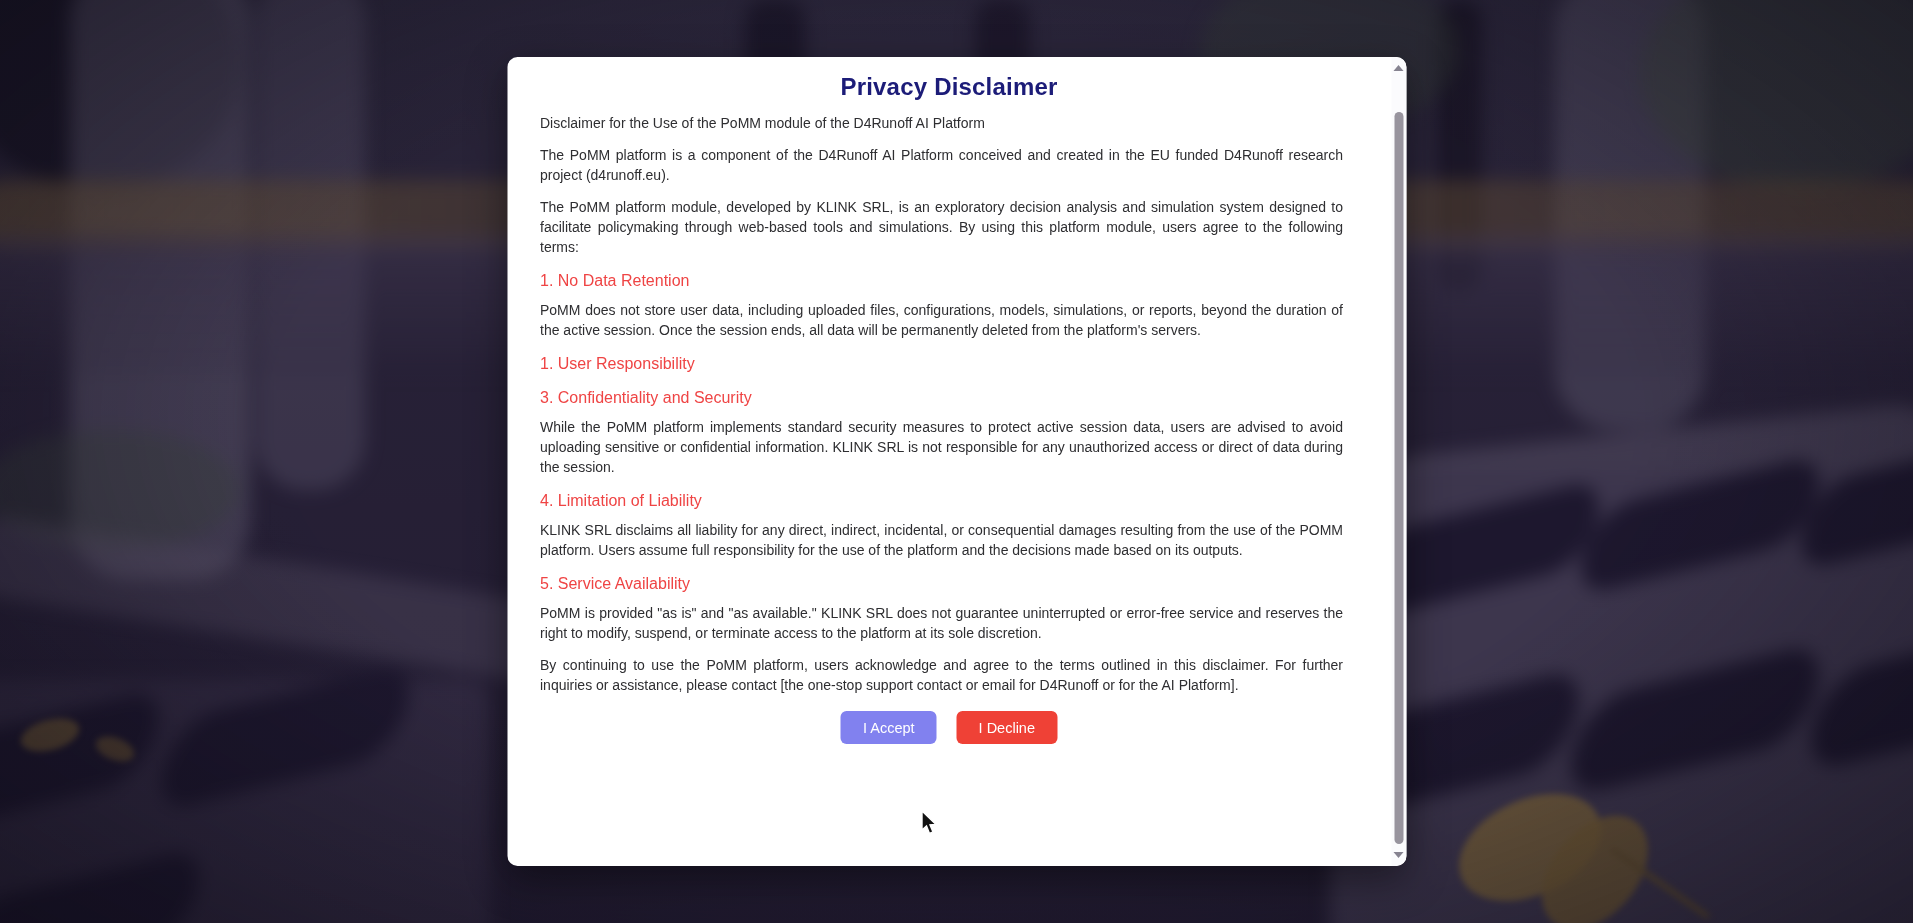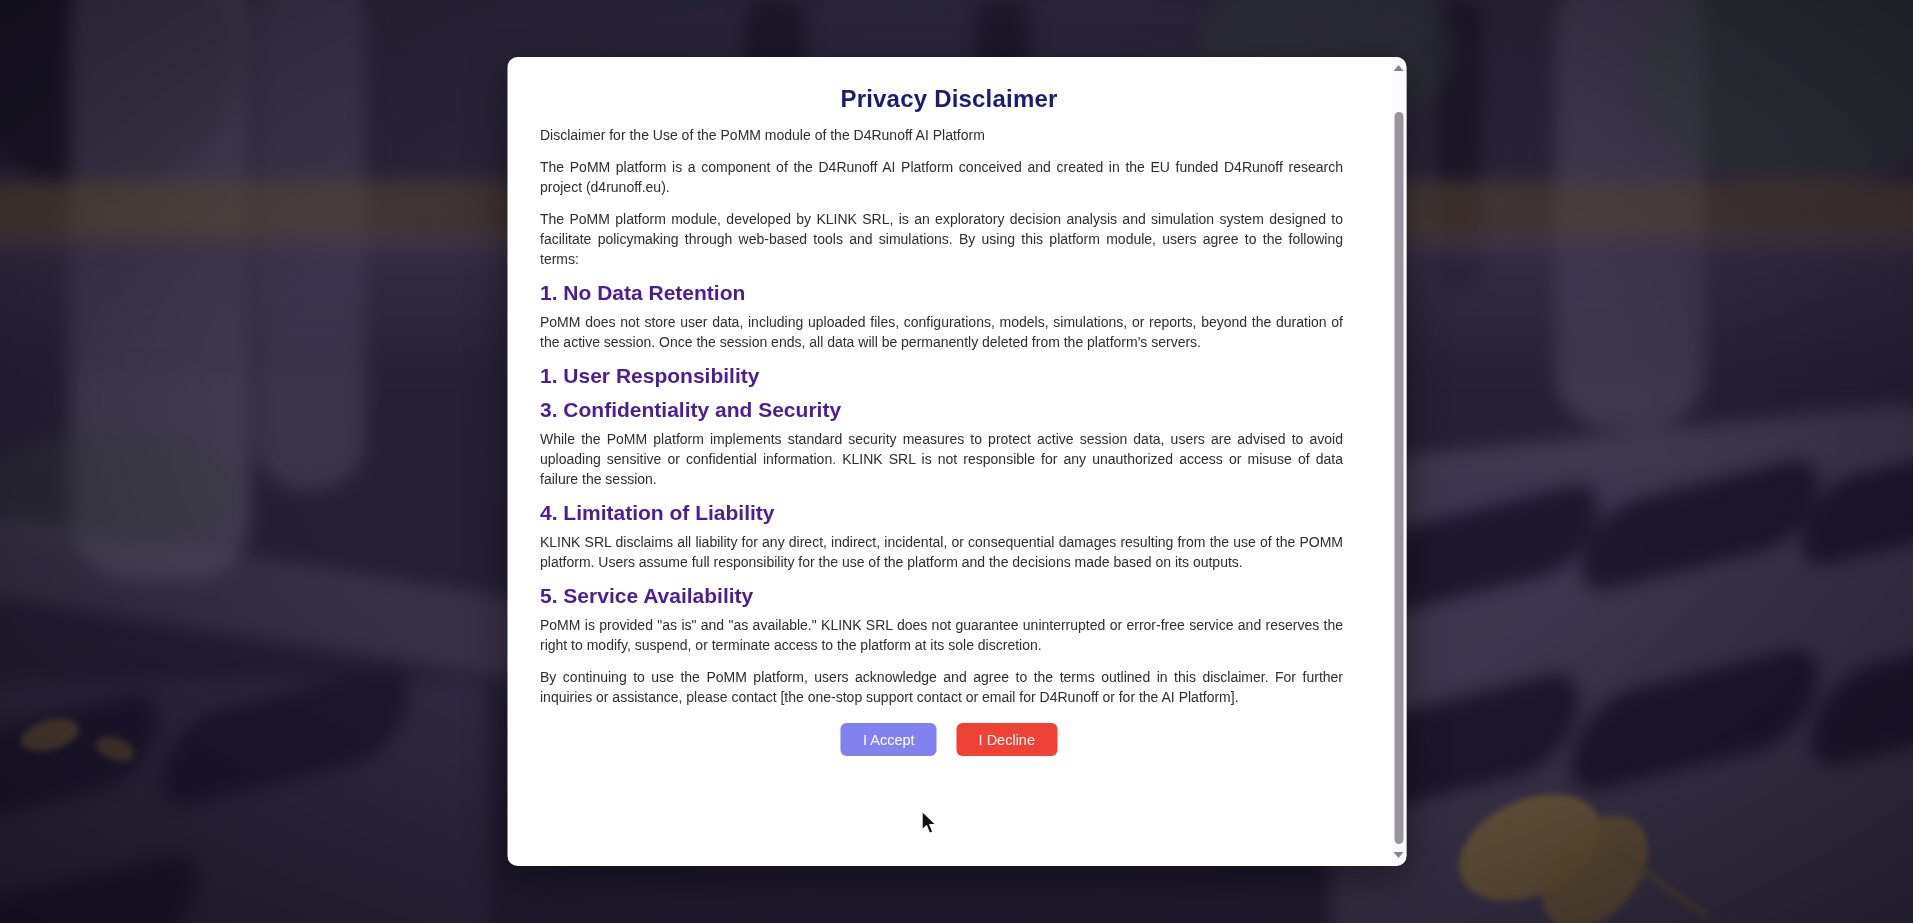--- a/index.html
+++ b/index.html
@@ -20,28 +20,28 @@
   .grate .slot{position:absolute;background:#171223;border-radius:45px;
     transform:rotate(-14deg) skewX(-30deg);}
   
   .dialog{
     position:absolute;left:50%;transform:translateX(-50%);top:57px;
     width:899px;height:809px;background:#ffffff;border-radius:10px;
     box-shadow:0 12px 40px rgba(0,0,0,0.45);overflow:hidden;
   }
   .dialog-content{
     position:absolute;left:0;top:0;right:15px;bottom:0;
-    padding:28px 33px 0 33px;color:#2e2e31;
+    padding:16px 33px 0 33px;color:#2e2e31;
   }
   .dialog-title{
     margin:0 0 12px 0;text-align:center;font-size:24px;font-weight:bold;
     color:#1c1c78;letter-spacing:0.2px;
   }
   .para{margin:0 15px 12px 0;font-size:14px;line-height:20px;text-align:justify;}
-  .sec-head{margin:10px 0 7px 0;font-size:21px;line-height:24px;font-weight:bold;color:#4c1d95;}
+  .sec-head{margin:10px 0 7px 0;font-size:16px;line-height:24px;font-weight:normal;color:#ef4444;}
   .btn-row{display:flex;justify-content:center;gap:20px;margin-top:16px;}
   .btn{
     border:none;border-radius:6px;color:#ffffff;font-family:"Liberation Sans",sans-serif;
     font-size:14.5px;padding:8px 22px;height:33px;cursor:pointer;
   }
   .btn-accept{background:#8181ef;}
   .btn-decline{background:#ef4136;}
   
   .scrollbar{position:absolute;top:0;right:0;bottom:0;width:15px;background:#fbfbfd;
     border-radius:0 10px 10px 0;}
@@ -119,21 +119,21 @@
       <p class="para">Disclaimer for the Use of the PoMM module of the D4Runoff AI Platform</p>
       <p class="para">The PoMM platform is a component of the D4Runoff AI Platform conceived and created in the EU funded D4Runoff research project (d4runoff.eu).</p>
       <p class="para">The PoMM platform module, developed by KLINK SRL, is an exploratory decision analysis and simulation system designed to facilitate policymaking through web-based tools and simulations. By using this platform module, users agree to the following terms:</p>
 
       <h2 class="sec-head">1. No Data Retention</h2>
       <p class="para">PoMM does not store user data, including uploaded files, configurations, models, simulations, or reports, beyond the duration of the active session. Once the session ends, all data will be permanently deleted from the platform's servers.</p>
 
       <h2 class="sec-head">1. User Responsibility</h2>
 
       <h2 class="sec-head">3. Confidentiality and Security</h2>
-      <p class="para">While the PoMM platform implements standard security measures to protect active session data, users are advised to avoid uploading sensitive or confidential information. KLINK SRL is not responsible for any unauthorized access or misuse of data failure the session.</p>
+      <p class="para">While the PoMM platform implements standard security measures to protect active session data, users are advised to avoid uploading sensitive or confidential information. KLINK SRL is not responsible for any unauthorized access or direct of data during the session.</p>
 
       <h2 class="sec-head">4. Limitation of Liability</h2>
       <p class="para">KLINK SRL disclaims all liability for any direct, indirect, incidental, or consequential damages resulting from the use of the POMM platform. Users assume full responsibility for the use of the platform and the decisions made based on its outputs.</p>
 
       <h2 class="sec-head">5. Service Availability</h2>
       <p class="para">PoMM is provided "as is" and "as available." KLINK SRL does not guarantee uninterrupted or error-free service and reserves the right to modify, suspend, or terminate access to the platform at its sole discretion.</p>
 
       <p class="para">By continuing to use the PoMM platform, users acknowledge and agree to the terms outlined in this disclaimer. For further inquiries or assistance, please contact [the one-stop support contact or email for D4Runoff or for the AI Platform].</p>
 
       <div class="btn-row">

